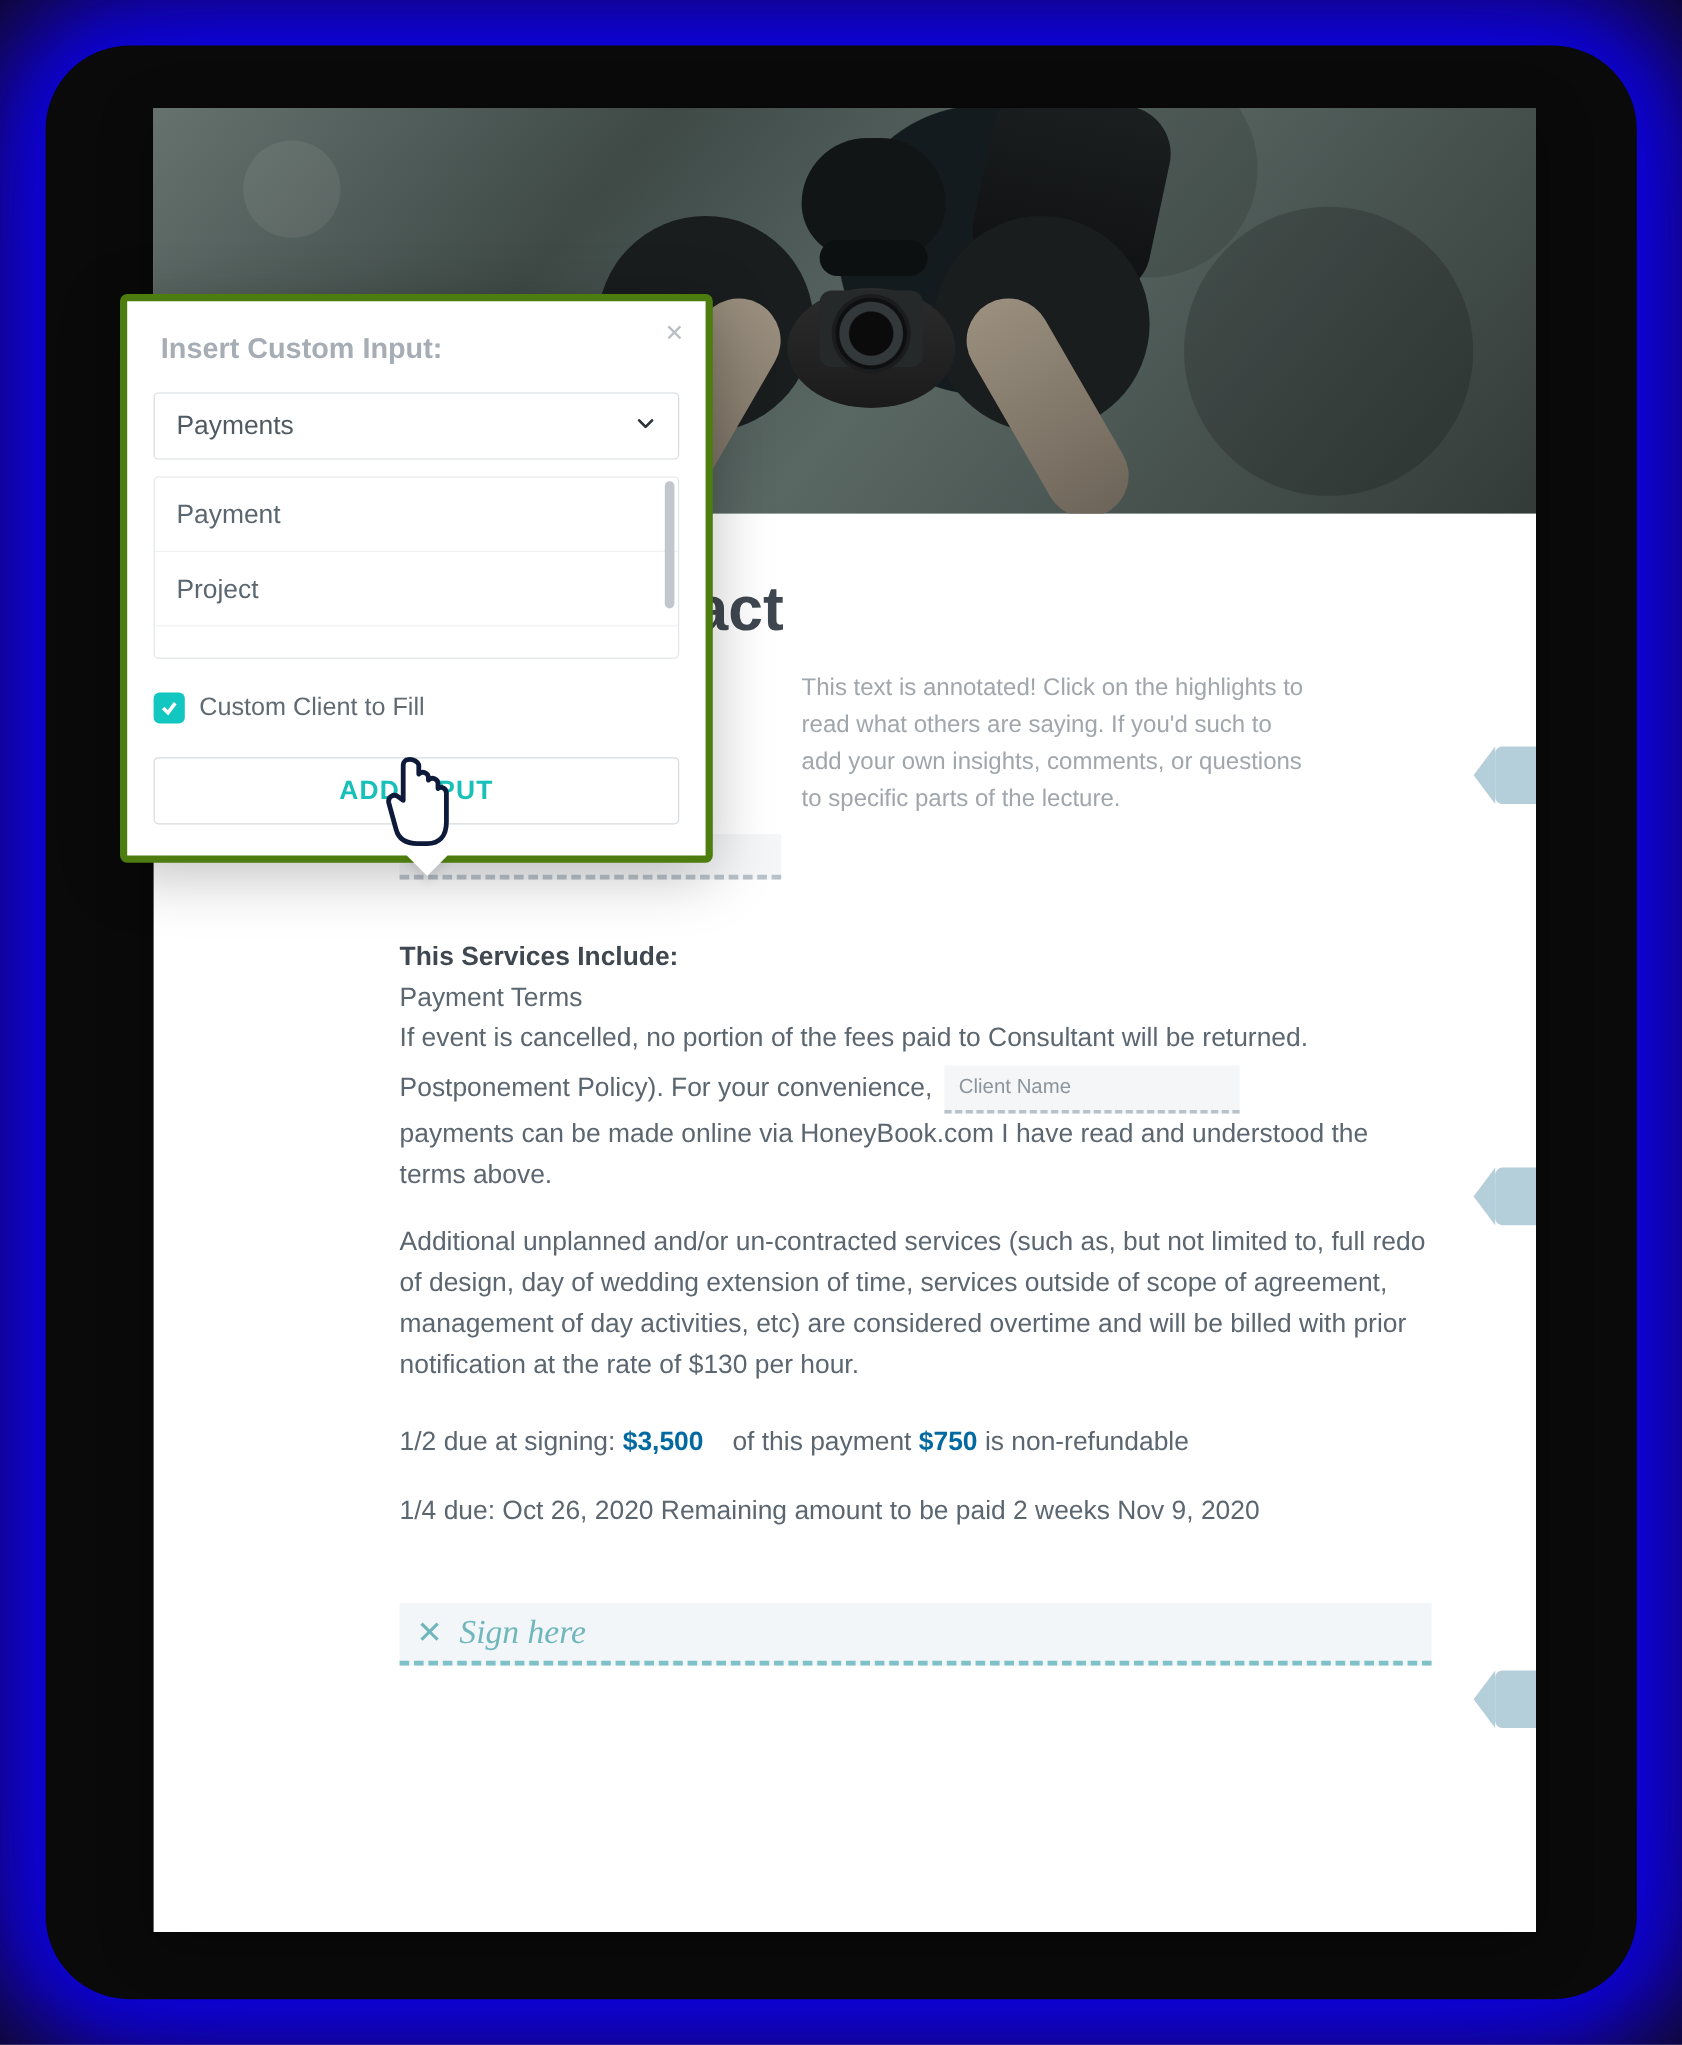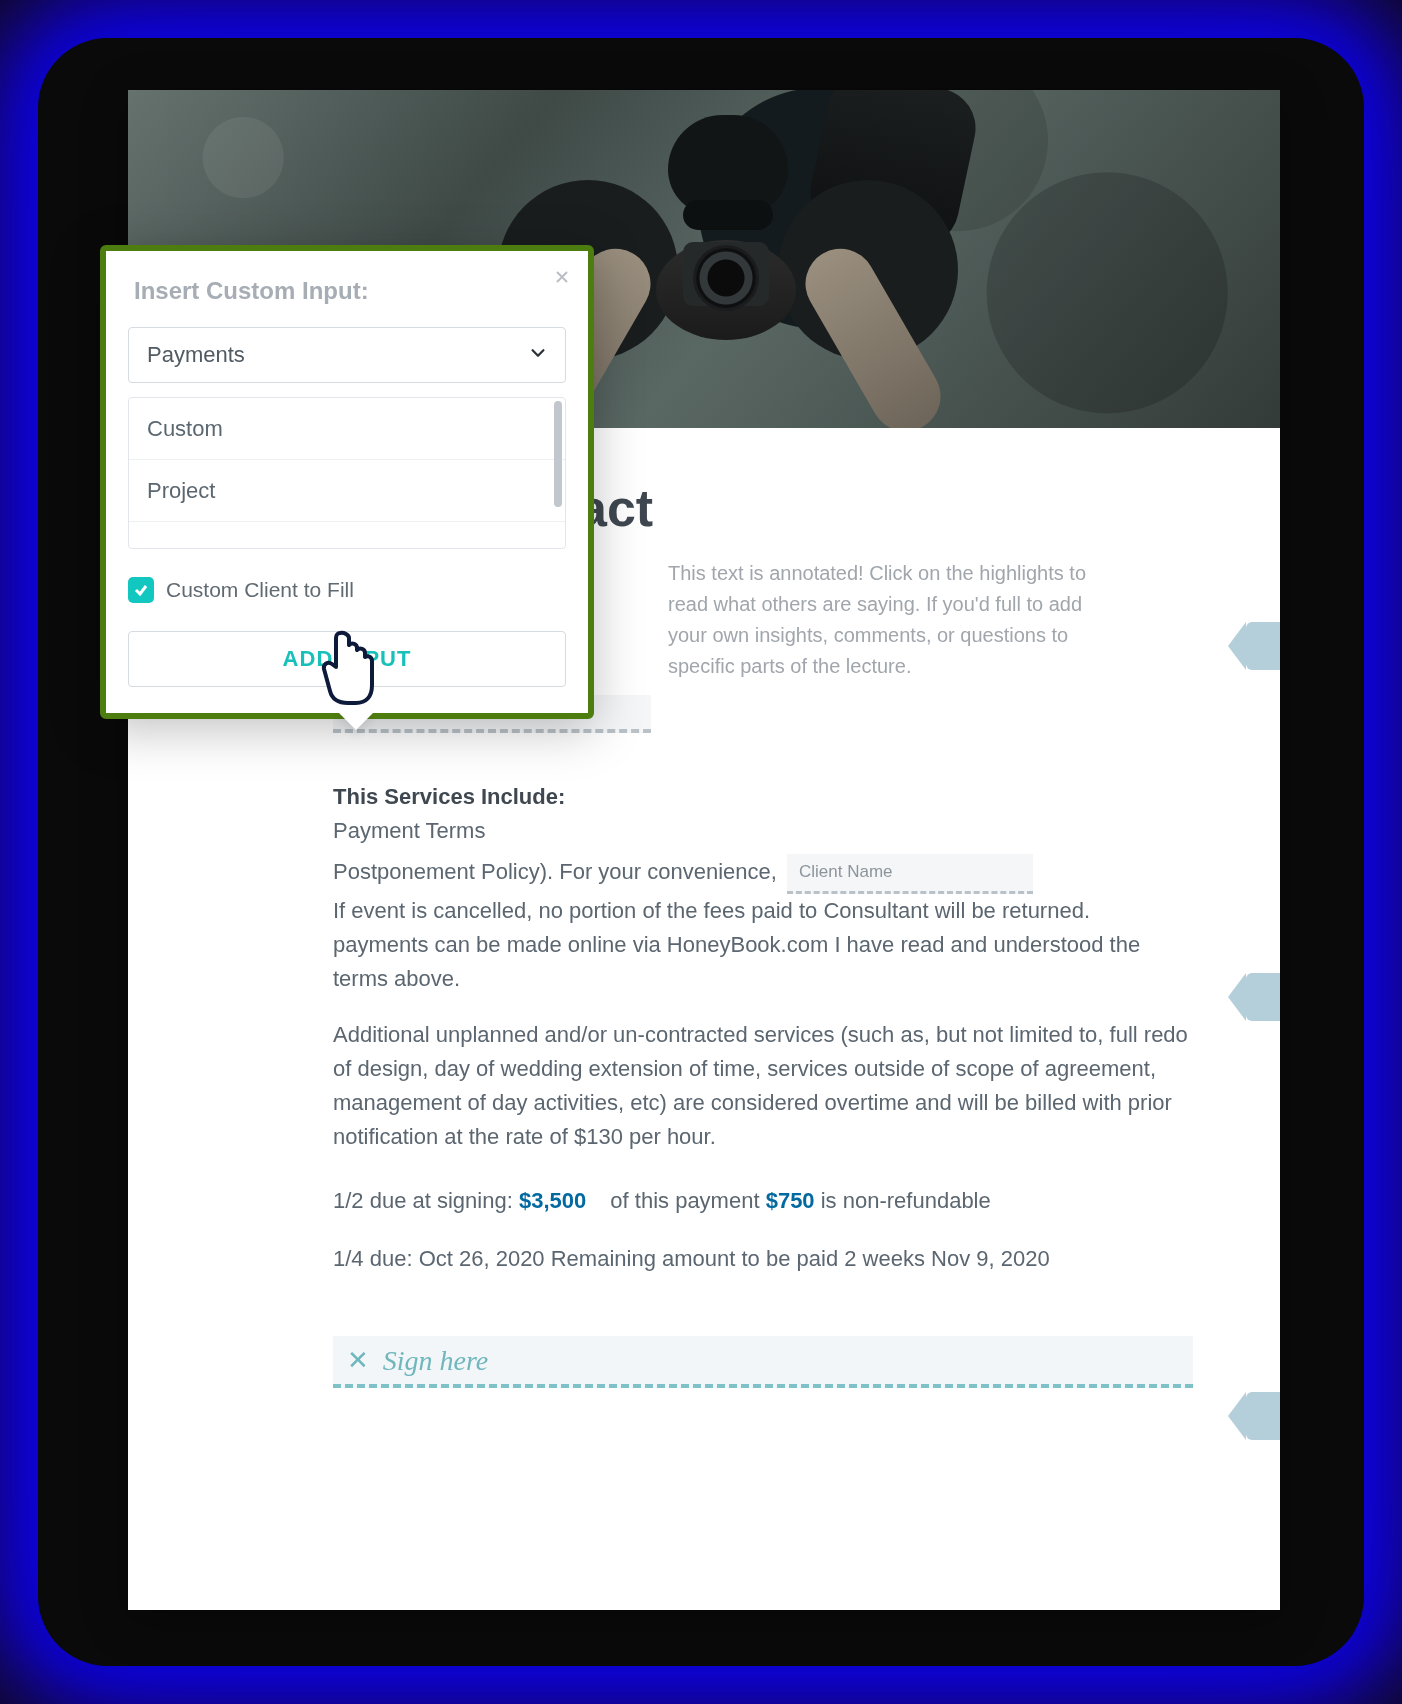--- a/index.html
+++ b/index.html
@@ -207,34 +207,34 @@
       <div class="camera"></div>
       <div class="lens"></div>
     </div>
     <div class="hero-sub">uctions</div>
   </div>
 
   <div class="docbody">
     <div class="h1">contract</div>
   </div>
 
-  <div class="annot">This text is annotated! Click on the highlights to read what others are saying. If you'd full to add your own insights, comments, or questions to specific parts of the lecture.</div>
+  <div class="annot">This text is annotated! Click on the highlights to read what others are saying. If you'd such to add your own insights, comments, or questions to specific parts of the lecture.</div>
 
   <div class="clientname-1">
     <span>Client Name</span>
   </div>
 
   <div class="content">
     <div class="bold">This Services Include:</div>
     <div>Payment Terms</div>
+    <div>If event is cancelled, no portion of the fees paid to Consultant will be returned.</div>
     <div style="margin-top:6px;">
       <span>Postponement Policy). For your convenience, </span>
       <span class="inlinefield">Client Name</span>
     </div>
-    <div>If event is cancelled, no portion of the fees paid to Consultant will be returned.</div>
     <div>payments can be made online via HoneyBook.com I have read and understood the terms above.</div>
     <div style="margin-top:22px;">Additional unplanned and/or un-contracted services (such as, but not limited to, full redo of design, day of wedding extension of time, services outside of scope of agreement, management of day activities, etc) are considered overtime and will be billed with prior notification at the rate of $130 per hour.</div>
 
     <div class="payrow">
       <span>1/2 due at signing: </span>
       <span class="bold">$3,500</span>
       <span style="margin-left:18px;margin-top:32px;">of this payment </span>
       <span class="bold">$750</span>
       <span> is non-refundable</span>
     </div>
@@ -261,21 +261,21 @@
   <div class="title">Insert Custom Input:</div>
   <div class="select">
     <span>Payments</span>
     <span class="chev">
       <svg viewBox="0 0 20 20">
           <path d="M4 7 L10 13 L16 7" stroke="#2b3137" stroke-width="2.5" fill="none" stroke-linecap="round" stroke-linejoin="round"></path>
         </svg>
     </span>
   </div>
   <div class="optlist">
-    <div class="opt">Custom</div>
+    <div class="opt">Payment</div>
     <div class="opt">Project</div>
     <div class="scrollthumb"></div>
   </div>
   <div class="checkrow">
     <div class="chk">
       <svg viewBox="0 0 16 16">
           <path d="M3 8 L7 12 L13 4"></path>
         </svg>
     </div>
     <label>Custom Client to Fill</label>

